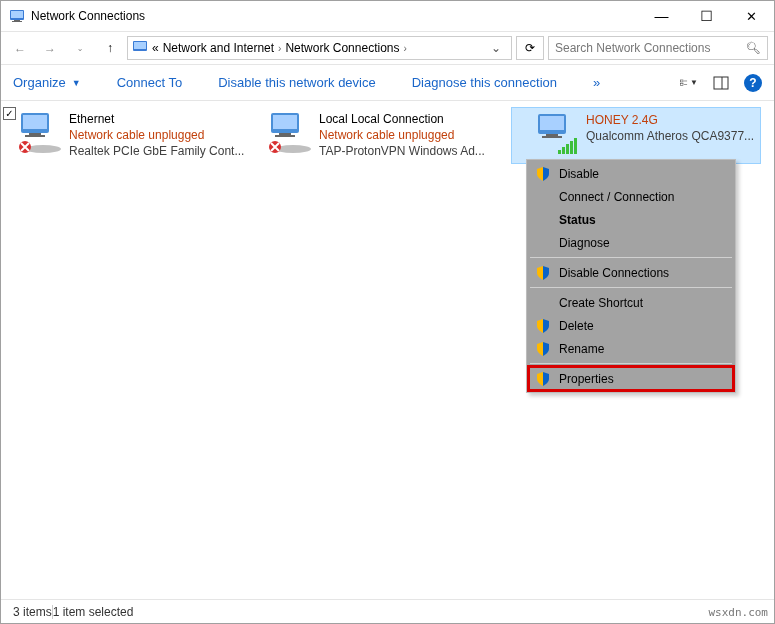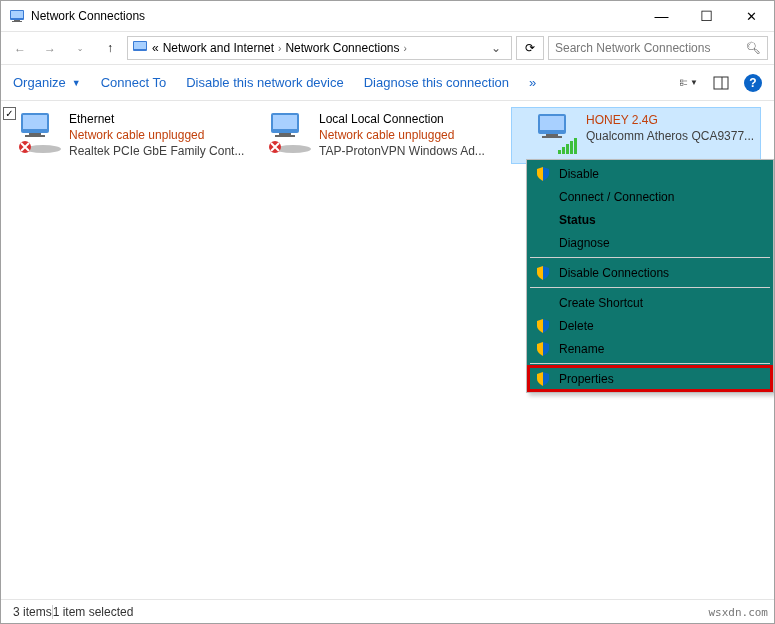--- a/index.html
+++ b/index.html
@@ -19,39 +19,39 @@
 .navbtn.enabled { color:#000; }
 .addressbox { flex:1; height:24px; border:1px solid #ccc; display:flex; align-items:center; padding:0 4px; gap:4px; }
 .addressbox .crumb { font-size:12px; color:#000; display:flex; align-items:center; gap:4px; }
 .addressbox .sep { color:#666; font-size:10px; }
 .addr-dd { color:#555; padding:0 6px; }
 .refreshbtn { width:28px; height:24px; border:1px solid #ccc; display:flex; align-items:center; justify-content:center; }
 .searchbox { width:220px; height:24px; border:1px solid #ccc; display:flex; align-items:center; padding:0 6px; color:#777; }
 .searchbox .sicon { margin-left:auto; color:#555; }
 
 
-.toolbar { height:36px; background:#fff; border-bottom:1px solid #e5e5e5; display:flex; align-items:center; padding:0 12px; gap:20px; font-size:13px; color:#1a66c9; }
+.toolbar { height:36px; background:#fff; border-bottom:1px solid #e5e5e5; display:flex; align-items:center; padding:0 12px; gap:36px; font-size:13px; color:#1a66c9; }
 .toolbar .tool { display:flex; align-items:center; gap:6px; }
 .toolbar .right { margin-left:auto; display:flex; align-items:center; gap:14px; }
 .toolbar .right .ico { width:18px; height:18px; display:flex; align-items:center; justify-content:center; color:#333; }
 .helpcircle { width:18px; height:18px; border-radius:50%; background:#0a64c8; color:#fff; display:flex; align-items:center; justify-content:center; font-size:12px; font-weight:bold; }
 
 
 .content { position:relative; padding:6px 10px; display:flex; gap:0; }
 .conn { width:250px; display:flex; padding:4px; gap:6px; }
 .conn.selected { background:#cce8ff; border:1px solid #99d1ff; }
 .conn-icon { width:48px; flex-shrink:0; position:relative; }
 .conn-text { font-size:12px; line-height:16px; overflow:hidden; }
 .conn-text .name { color:#000; }
 .conn-text .status { color:#c2410c; }
 .conn-text .adapter { color:#404040; white-space:nowrap; text-overflow:ellipsis; overflow:hidden; }
 .checkbox { position:absolute; left:2px; top:6px; width:13px; height:13px; border:1px solid #666; background:#fff; display:flex; align-items:center; justify-content:center; font-size:10px; }
 
 
-.ctxmenu { position:absolute; left:525px; top:158px; width:248px; background:#0f766e; border:1px solid #bcbcbc; box-shadow:3px 3px 4px rgba(0,0,0,0.2); padding:2px; font-size:12px; }
+.ctxmenu { position:absolute; left:525px; top:158px; width:210px; background:#a3a3a3; border:1px solid #bcbcbc; box-shadow:3px 3px 4px rgba(0,0,0,0.2); padding:2px; font-size:12px; }
 .ctxmenu .mi { height:23px; display:flex; align-items:center; padding:0 10px 0 30px; position:relative; }
 .ctxmenu .mi.bold { font-weight:bold; }
 .ctxmenu .mi .shield { position:absolute; left:6px; width:16px; height:16px; }
 .ctxmenu .sep { height:1px; background:#d0d0d0; margin:3px 1px; }
 .ctxmenu .mi.highlighted { outline:3px solid #d80000; outline-offset:-1px; }
 
 
 .statusbar { position:absolute; bottom:0; left:0; right:0; height:24px; border-top:1px solid #e5e5e5; display:flex; align-items:center; padding:0 12px; font-size:12px; color:#333; }
 .statusbar .div { width:1px; height:14px; background:#ccc; }
 .watermark { position:absolute; right:6px; bottom:4px; font-size:11px; color:#777; font-family:monospace; }

